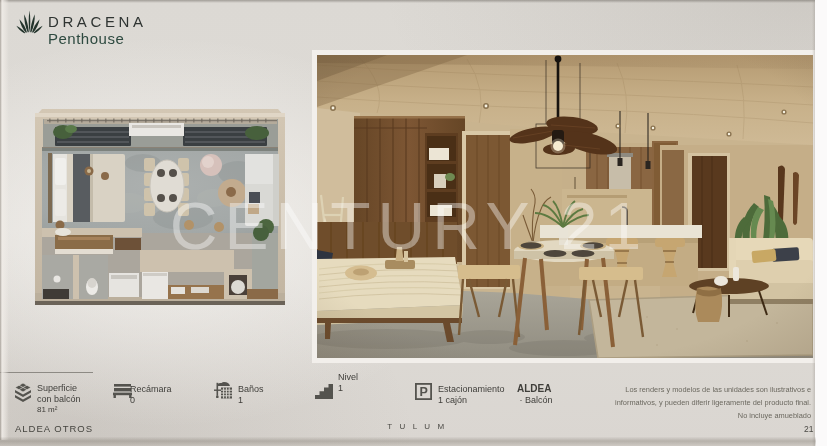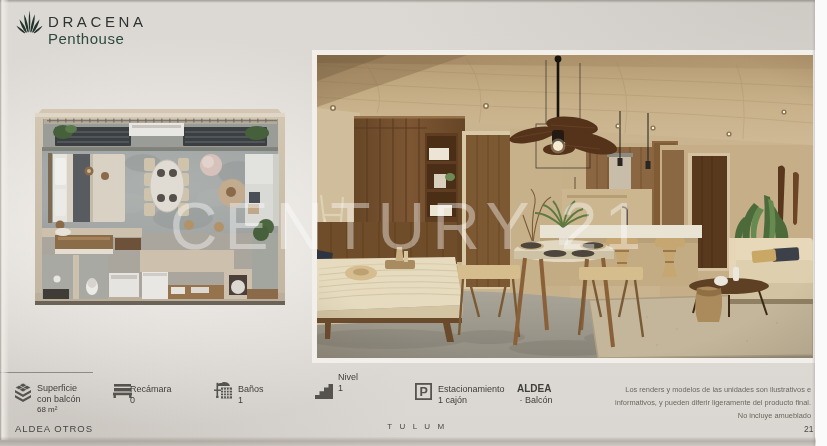--- a/index.html
+++ b/index.html
@@ -605,21 +605,21 @@
 </svg>
 
 <svg class="abs" style="left:315px;top:384px" width="18" height="15" viewBox="0 0 18 15">
   <path d="M0 15 L0 11 L4.5 11 L4.5 7.3 L9 7.3 L9 3.6 L13.5 3.6 L13.5 0 L18 0 L18 15 Z" fill="#54534e"></path>
 </svg>
 
 <svg class="abs" style="left:415px;top:383px" width="17" height="17" viewBox="0 0 17 17">
   <rect x="0.9" y="0.9" width="15.2" height="15.2" fill="none" stroke="#54534e" stroke-width="1.8"></rect>
   <text x="8.6" y="13" font-family="Liberation Sans, sans-serif" font-size="12.5" font-weight="bold" fill="#54534e" text-anchor="middle">P</text>
 </svg>
-<div class="abs lbl" style="left:37px;top:383px">Superficie<br>con balcón<br><span style="font-size:8px">68 m²</span></div>
+<div class="abs lbl" style="left:37px;top:383px">Superficie<br>con balcón<br><span style="font-size:8px">81 m²</span></div>
 <div class="abs lbl" style="left:130px;top:384px">Recámara<br>0</div>
 <div class="abs lbl" style="left:238px;top:384px">Baños<br>1</div>
 <div class="abs lbl" style="left:338px;top:372px">Nivel<br>1</div>
 <div class="abs lbl" style="left:438px;top:384px">Estacionamiento<br>1 cajón</div>
 <div class="abs lbl" style="left:517px;top:384px"><b style="font-size:10px">ALDEA</b><br><span>&nbsp;·&nbsp;Balcón</span></div>
 <div id="disc" class="abs">Los renders y modelos de las unidades son ilustrativos e<br>informativos, y pueden diferir ligeramente del producto final.<br>No incluye amueblado</div>
 
 <div id="aldea" class="abs">ALDEA OTROS</div>
 <div id="tulum" class="abs">T U L U M</div>
 <div id="pg" class="abs">21</div>

